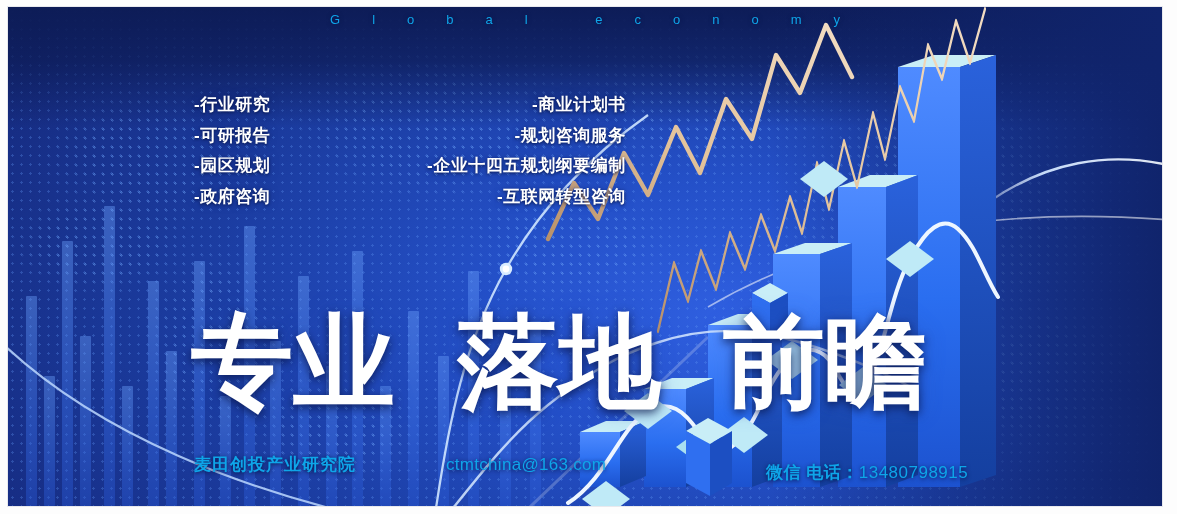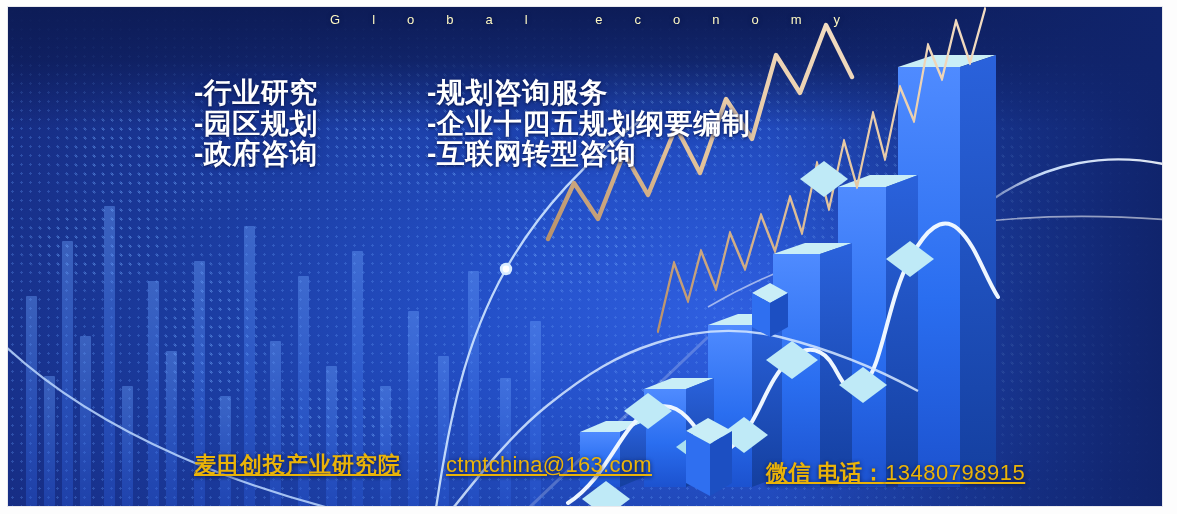--- a/index.html
+++ b/index.html
@@ -70,43 +70,43 @@
   
   .colbars{position:absolute;left:0;top:120px;width:560px;height:379px;opacity:.40;}
   .colbars i{position:absolute;bottom:0;display:block;background:linear-gradient(180deg,#6ea4ff 0%,#3f76ee 60%,#2a5ad8 100%);border-radius:1px;}
 
   
   svg.art{position:absolute;left:0;top:0;width:1154px;height:499px;overflow:visible;}
 
   
   .global{
     position:absolute;left:0;top:1px;width:100%;height:24px;
-    text-align:center;color:#fef9c3;font-size:13px;letter-spacing:32px;
+    text-align:center;color:#0ea5e9;font-size:13px;letter-spacing:32px;
     text-indent:32px;line-height:24px;font-weight:400;white-space:nowrap;
     text-shadow:0 0 4px rgba(10,20,70,.9);
   }
 
-  .svc{position:absolute;top:71px;color:#ffffff;font-weight:700;font-size:28px;line-height:30.5px;
+  .svc{position:absolute;top:83px;color:#ffffff;font-weight:700;font-size:17px;line-height:30.5px;
        letter-spacing:.5px;white-space:nowrap;
-       text-shadow:0 1px 3px rgba(5,15,60,.85), 0 0 8px rgba(20,40,120,.55);}
+       text-shadow:0 1px 3px rgba(5,15,60,.85), 0 0 8px rgba(20,40,120,.55);text-align:right;}
   .svc.col-a{left:186px;}
   .svc.col-b{left:419px;}
   .svc div{height:30.5px;}
 
   .headline{
     position:absolute;left:183px;top:296px;width:830px;height:118px;
     color:#ffffff;font-size:102px;line-height:118px;font-weight:700;
     white-space:nowrap;letter-spacing:0px;
     text-shadow:0 3px 10px rgba(5,15,60,.75), 0 0 22px rgba(40,80,190,.45);
   }
   .headline .gap{display:inline-block;width:62px;}
 
-  .footer{position:absolute;top:443px;height:30px;color:#eab308;
-          font-size:22px;line-height:30px;font-weight:700;white-space:nowrap;
-          text-shadow:0 1px 4px rgba(5,15,60,.9);text-decoration:underline;}
+  .footer{position:absolute;top:443px;height:30px;color:#0ea5e9;
+          font-size:17px;line-height:30px;font-weight:700;white-space:nowrap;
+          text-shadow:0 1px 4px rgba(5,15,60,.9);}
   .f-org{left:186px;letter-spacing:1px;}
   .f-mail{left:438px;font-weight:400;letter-spacing:.3px;}
   .f-tel{left:758px;letter-spacing:.5px;margin-top:8px;}
   .f-tel .num{font-weight:400;}
 </style>
 </head>
 <body>
 
 <div id="stage">
 
@@ -256,29 +256,32 @@
 
       <g>
         <circle cx="498" cy="262" r="3.4" fill="#ffffff"></circle>
       </g>
     </svg>
 
     <div class="global">Global economy</div>
 
     <div class="svc col-a">
       <div>-行业研究</div>
+      <div>-可研报告</div>
       <div>-园区规划</div>
       <div>-政府咨询</div>
     </div>
 
     <div class="svc col-b">
+      <div>-商业计划书</div>
       <div>-规划咨询服务</div>
       <div>-企业十四五规划纲要编制</div>
       <div>-互联网转型咨询</div>
     </div>
 
+    <div class="headline"><span>专业</span><span class="gap"></span><span>落地</span><span class="gap"></span><span>前瞻</span></div>
 
     <div class="footer f-org">麦田创投产业研究院</div>
     <div class="footer f-mail">ctmtchina@163.com</div>
     <div class="footer f-tel"><span>微信 电话：</span><span class="num">13480798915</span></div>
 
   </div>
 </div>
 
 </body></html>

